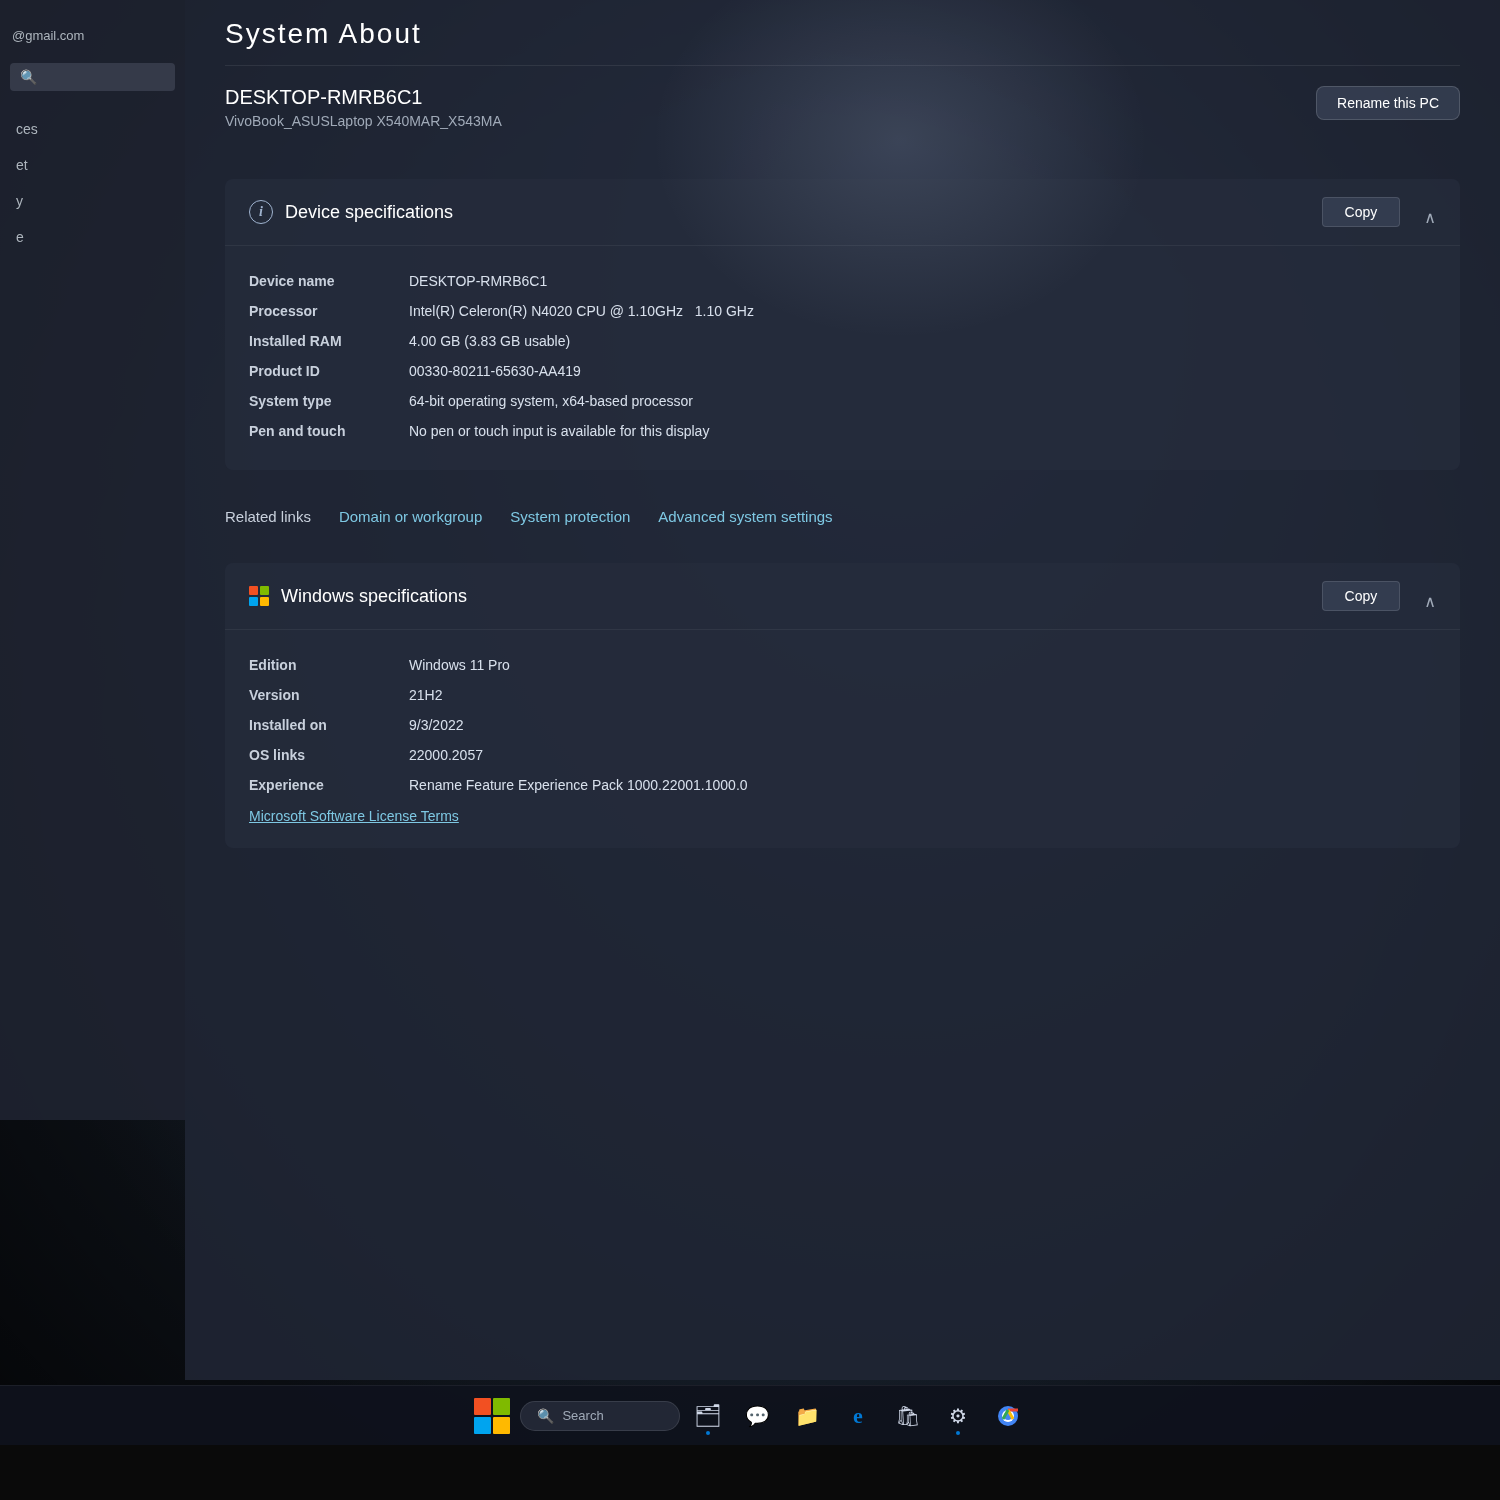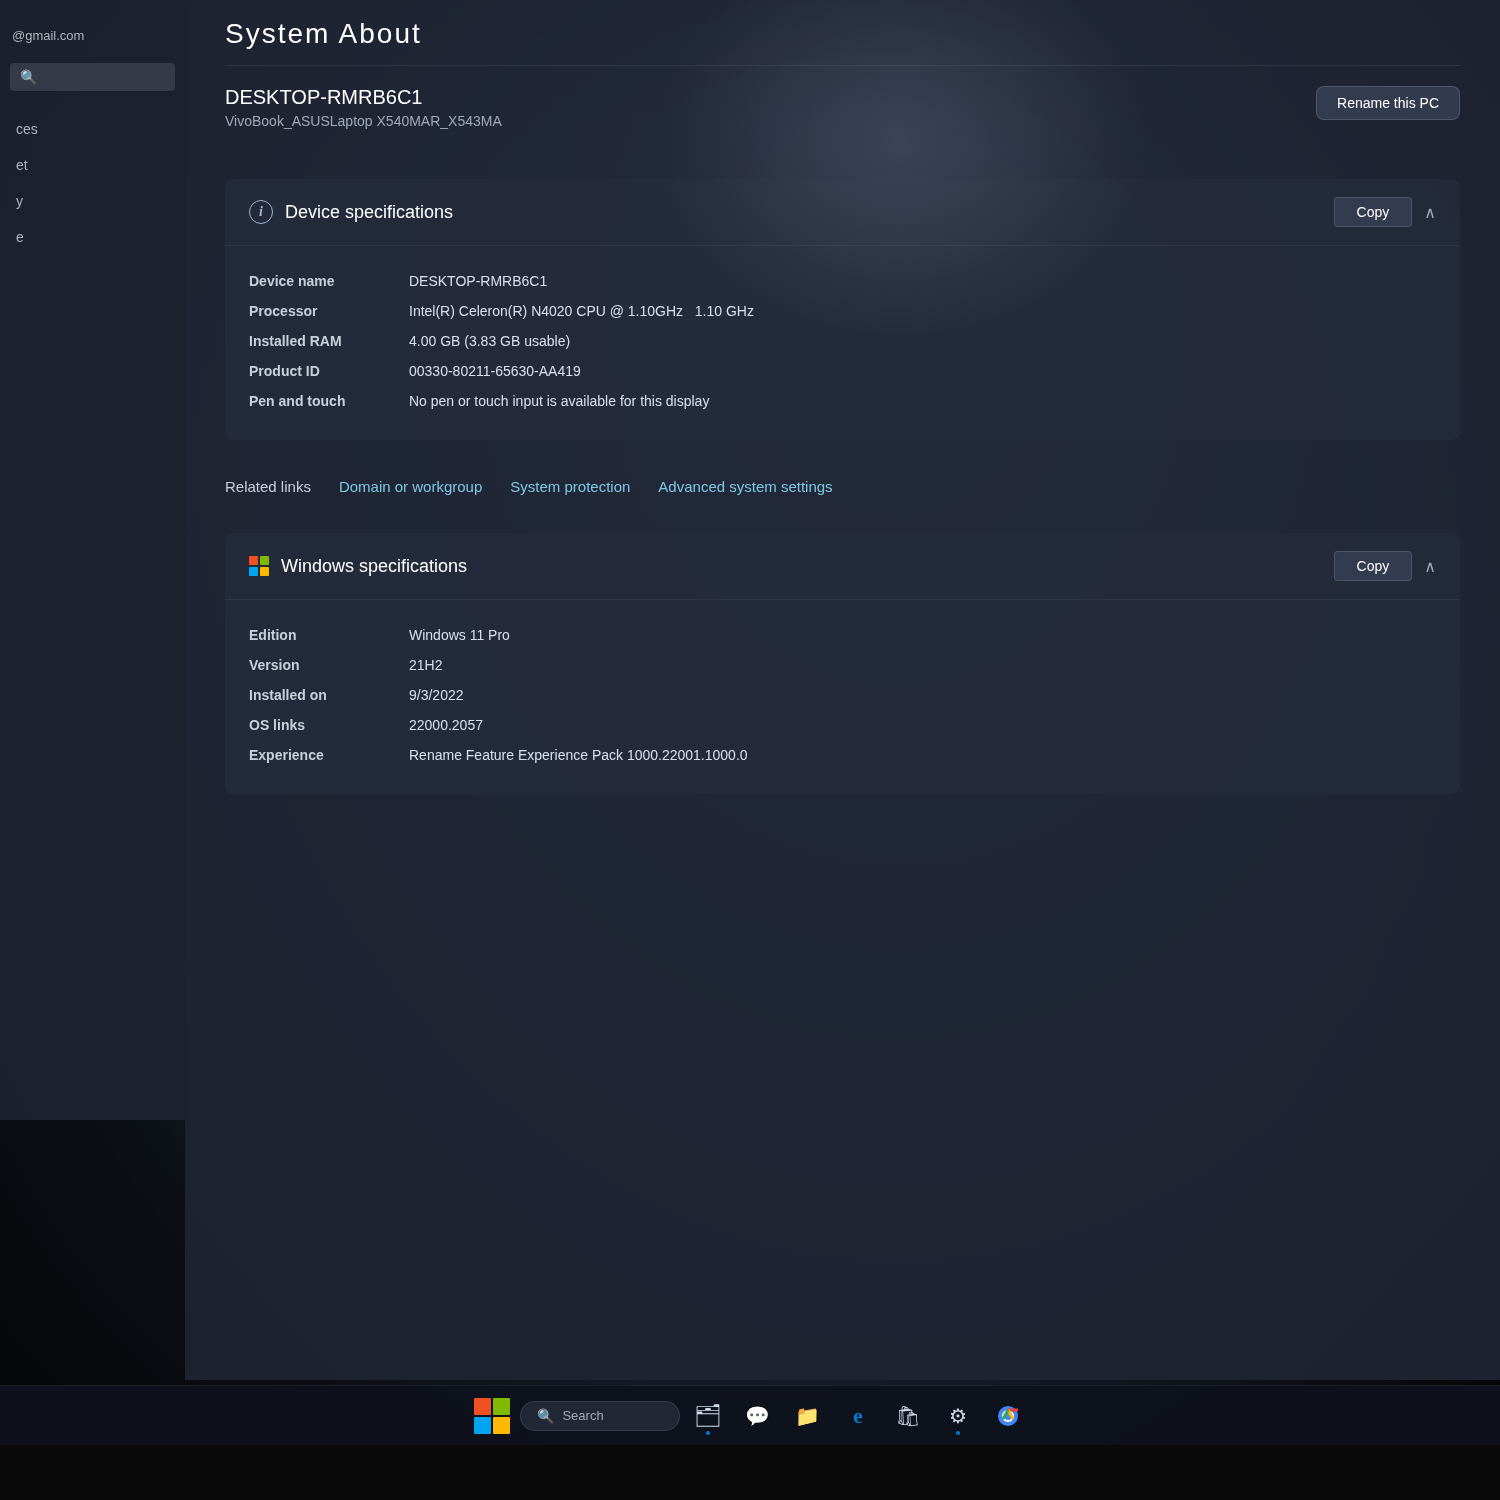--- a/index.html
+++ b/index.html
@@ -160,22 +160,22 @@
     }
 
     .spec-card-title {
       color: #ffffff;
       font-size: 18px;
       font-weight: 400;
     }
 
     .spec-card-actions {
       display: flex;
-      align-items: center;
-      gap: 12px;
+      align-items: flex-end;
+      gap: 24px;
     }
 
     .copy-btn {
       background: rgba(55,65,85,0.8);
       border: 1px solid rgba(255,255,255,0.12);
       color: #ffffff;
       padding: 6px 22px;
       border-radius: 4px;
       font-size: 14px;
       cursor: pointer;
@@ -431,20 +431,24 @@
         <span class="spec-label">Processor</span>
         <span class="spec-value">Intel(R) Celeron(R) N4020 CPU @ 1.10GHz&nbsp;&nbsp; 1.10 GHz</span>
       </div>
       <div class="spec-row">
         <span class="spec-label">Installed RAM</span>
         <span class="spec-value">4.00 GB (3.83 GB usable)</span>
       </div>
       <div class="spec-row">
         <span class="spec-label">Product ID</span>
         <span class="spec-value">00330-80211-65630-AA419</span>
+      </div>
+      <div class="spec-row">
+        <span class="spec-label">System type</span>
+        <span class="spec-value">64-bit operating system, x64-based processor</span>
       </div>
       <div class="spec-row">
         <span class="spec-label">Pen and touch</span>
         <span class="spec-value">No pen or touch input is available for this display</span>
       </div>
     </div>
   </div>
 
   <div class="related-links-bar">
     <span class="related-link" style="color:#c8d0dc;cursor:default;">Related links</span>
@@ -483,20 +487,21 @@
         <span class="spec-value">9/3/2022</span>
       </div>
       <div class="spec-row">
         <span class="spec-label">OS links</span>
         <span class="spec-value">22000.2057</span>
       </div>
       <div class="spec-row">
         <span class="spec-label">Experience</span>
         <span class="spec-value">Rename Feature Experience Pack 1000.22001.1000.0</span>
       </div>
+      <a class="ms-link">Microsoft Software License Terms</a>
     </div>
   </div>
 
 </div>
 
 <div class="taskbar">
 
   <div class="taskbar-item">
     <div class="win-logo taskbar-start">
       <div class="win-logo-cell win-logo-cell-1"></div>

